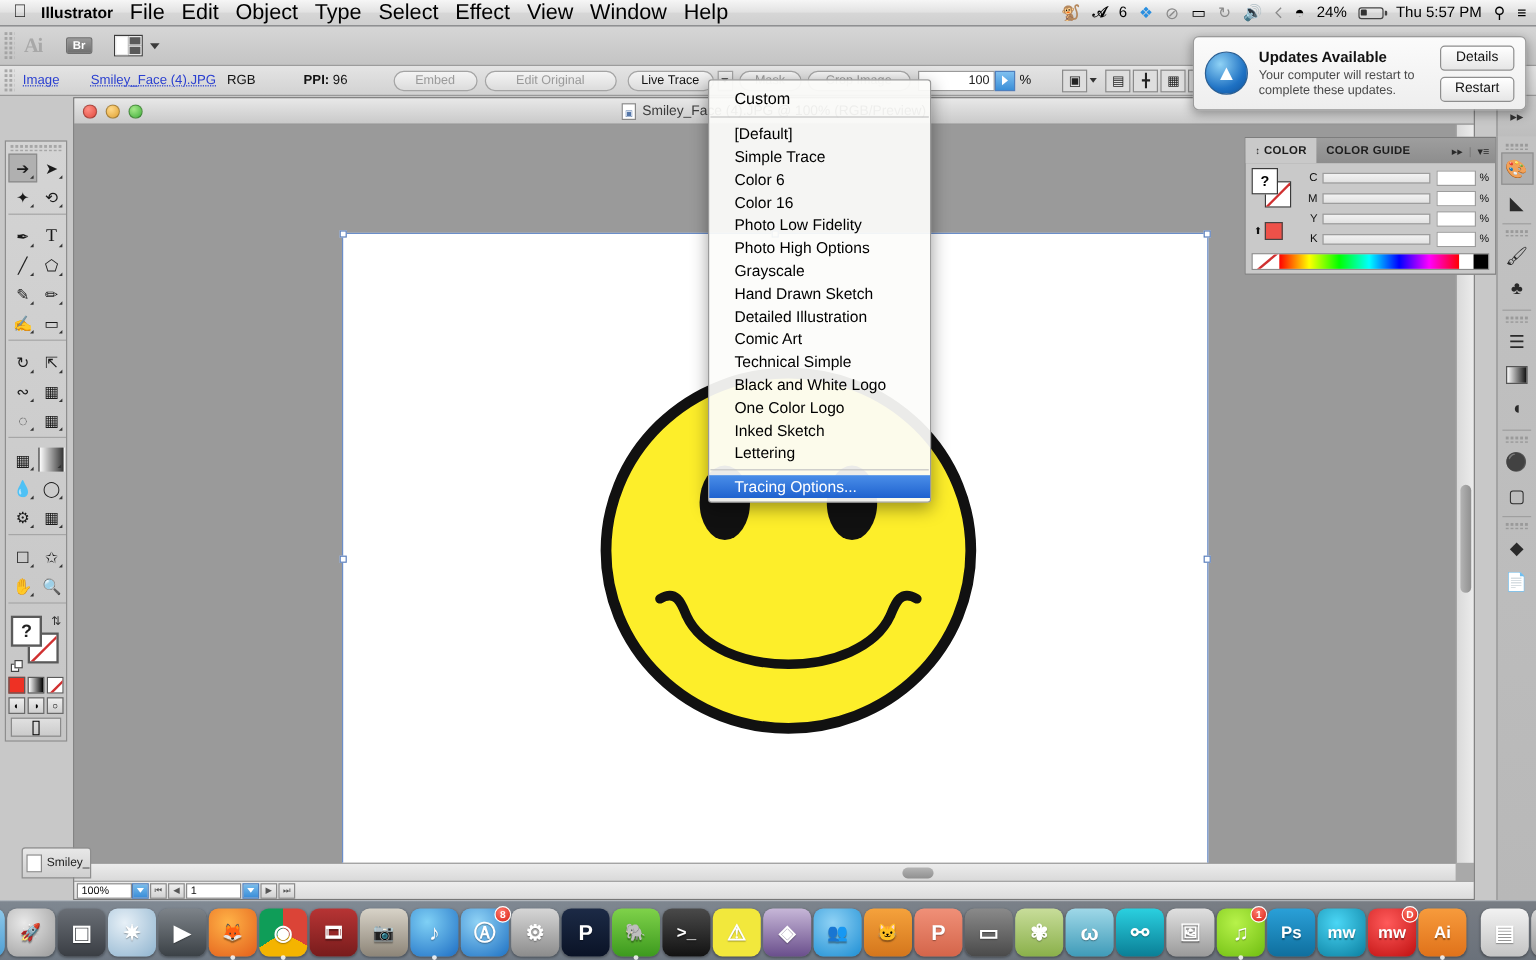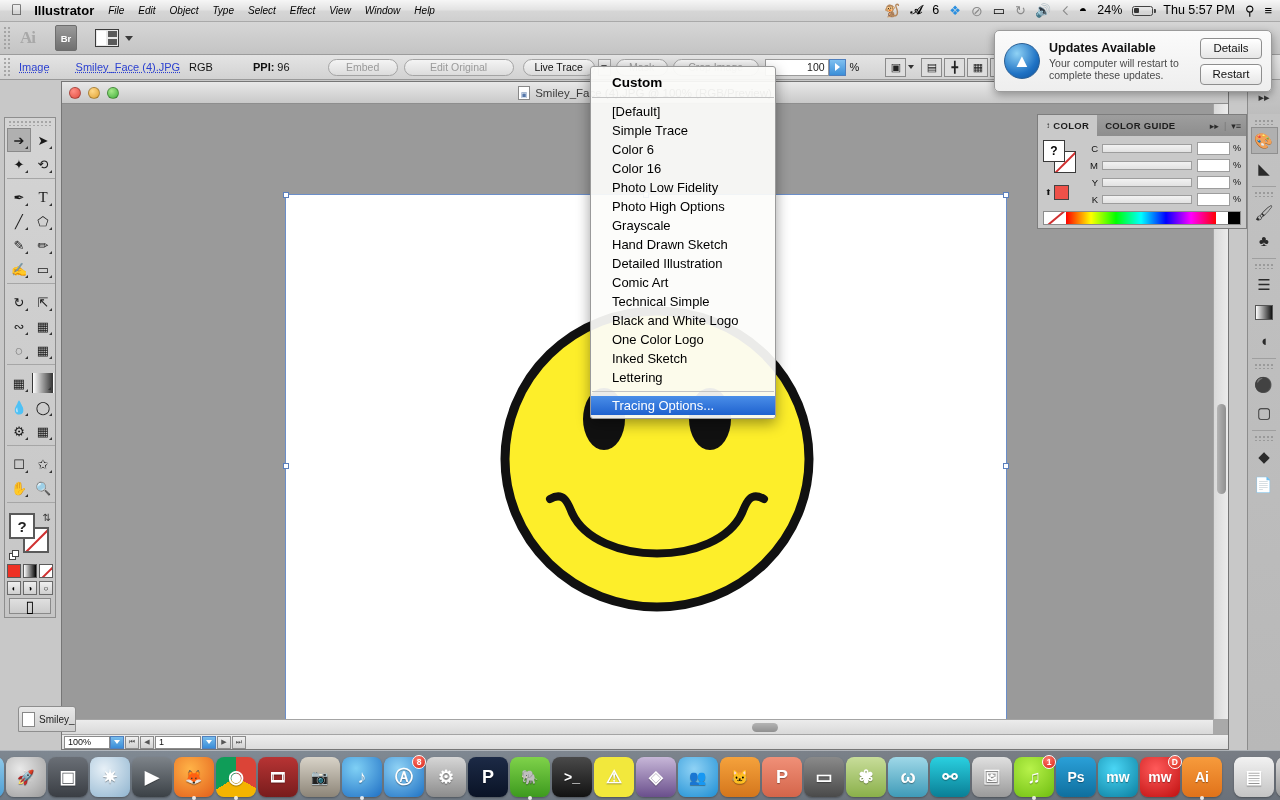--- a/index.html
+++ b/index.html
@@ -25,21 +25,21 @@
     border-bottom: 1px solid #a9a9a9;
     display: flex; align-items: center;
     font-size: 13px; color: #000;
     z-index: 60;
   }
   .apple-logo {
     margin-left: 11px; margin-right: 12px; font-size: 15px; line-height: 1;
     color: #222; position: relative; top: -1px;
   }
   .menu-app { font-weight: bold; font-size: 13px; margin-right: 14px; }
-  .menu-item { margin-right: 14px; font-size: 10px; font-style: italic; }
+  .menu-item { margin-right: 14px; font-size: 18px; }
   .menubar-right {
     margin-left: auto; display: flex; align-items: center; gap: 10px;
     padding-right: 8px; font-size: 12.5px;
   }
   .mb-icon { display: inline-flex; align-items: center; line-height: 1; }
   .mb-dim { color: #8a8a8a; }
   .battery {
     display: inline-block; width: 21px; height: 10px;
     border: 1.3px solid #444; border-radius: 2.5px; position: relative;
   }
@@ -67,21 +67,21 @@
     display: flex; align-items: center;
   }
   .grip { width: 9px; height: 24px; margin-left: 3px;
     background-image: radial-gradient(#9a9a9a 40%, transparent 41%);
     background-size: 4px 4px; opacity: .8; }
   .ai-logo {
     margin-left: 8px; font-size: 17px; font-weight: bold; color: #a8a8a8;
     font-family: "Liberation Serif", serif; letter-spacing: -1px;
   }
   .br-btn {
-    margin-left: 20px; width: 22px; height: 26px; border: 1px solid #6e6e6e;
+    margin-left: 20px; width: 22px; height: 14px; border: 1px solid #6e6e6e;
     background: linear-gradient(#9a9a9a, #6f6f6f); color: #fff;
     font-size: 9.5px; font-weight: bold; display: flex;
     align-items: center; justify-content: center; border-radius: 2px;
   }
   .arrange-btn {
     margin-left: 18px; width: 24px; height: 18px;
     border: 1.4px solid #3b3b3b; background: #e8e8e8; display: grid;
     grid-template-columns: 11px 1fr; grid-template-rows: 1fr 1fr;
   }
   .arrange-btn s { background: #5a5a5a; border: .5px solid #e8e8e8; display: block; }
@@ -376,21 +376,21 @@
     background: rgba(252,252,250,0.93);
     border: 1px solid #9a9a9a; border-radius: 3px;
     box-shadow: 0 5px 14px rgba(0,0,0,.38);
     z-index: 80; padding: 4px 0 0 0;
     font-size: 13px; color: #000;
   }
   .tm-item {
     height: 19px; display: flex; align-items: center; padding-left: 21px;
     font-size: 13px; line-height: 19px; white-space: nowrap;
   }
-  .tm-item.header { height: 22px; font-size: 13.5px; padding-left: 21px; font-weight: bold; }
+  .tm-item.header { height: 22px; font-size: 13.5px; padding-left: 21px; }
   .tm-sep { height: 1px; background: #c4c4c4; margin: 4px 1px; }
   .tm-item.sel {
     background: linear-gradient(#4a8ee8, #1f62cf); color: #fff;
   }
   .tm-bottom { padding-bottom: 3px; }
 
   
   .notification {
     position: absolute; right: 8px; top: 30px; width: 278px; height: 62px;
     background: linear-gradient(#fbfbfb,#eeeeee);

